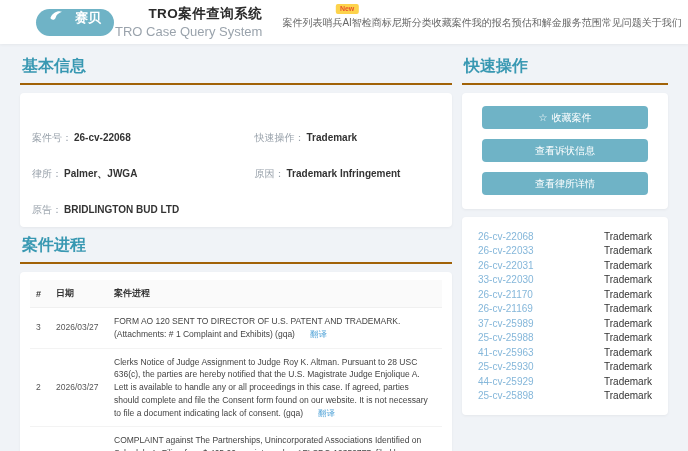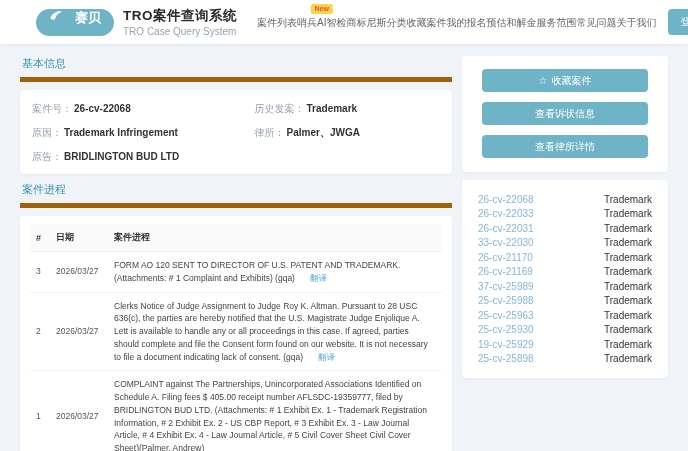--- a/index.html
+++ b/index.html
@@ -14,50 +14,50 @@
   .header {
     height: 44px; background: #fff; display: flex; align-items: center;
     padding: 0 14px 0 36px; box-shadow: 0 1px 3px rgba(0,0,0,.05);
     position: relative; z-index: 2;
   }
   .logo-chip {
     background: #6fb3c6; color: #fff; border-radius: 15px; height: 27px;
     display: flex; align-items: flex-start; gap: 12px; padding: 0 13px;
     font-weight: bold; font-size: 13px; flex: 0 0 auto; cursor: pointer;
   }
-  .title-block { margin-left: 9px; flex: 0 0 auto; }
+  .title-block { margin-left: 1px; flex: 0 0 auto; text-align: right; }
   .app-title { font-size: 13.5px; font-weight: bold; color: #2b2b2b; letter-spacing: .5px; }
-  .app-subtitle { font-size: 10px; color: #9aa3ac; margin-top: 1px; }
+  .app-subtitle { font-size: 13px; color: #9aa3ac; margin-top: 1px; }
   .nav { display: flex; flex: 1; justify-content: flex-start; margin: 0 12px 0 20px; }
   .nav-item { font-size: 10px; color: #666; cursor: pointer; position: relative; white-space: nowrap; padding-top: 2px; }
   .nav-badge {
     position: absolute; top: -10px; left: 50%; transform: translateX(-50%);
     background: #fdd34c; color: #e8542b; font-size: 7px; font-weight: bold;
     padding: 1px 4px; border-radius: 2px; line-height: 1.2;
   }
   .login-btn {
     background: #6fb3c6; color: #fff; border: none; border-radius: 4px;
     font-size: 10px; padding: 6px 12px; cursor: pointer; white-space: nowrap;
     font-family: inherit;
   }
   
   .main { display: flex; gap: 10px; padding: 4px 20px 0; }
   .left-col { width: 432px; flex: 0 0 auto; }
   .right-col { flex: 1; }
   .section-head {
-    font-size: 11px; font-weight: normal; color: #3898b2;
-    padding: 8px 2px 6px; border-bottom: 5px solid #a16207;
+    font-size: 16px; font-weight: bold; color: #3898b2;
+    padding: 8px 2px 6px; border-bottom: 2px solid #a16207;
   }
   .card {
     background: #fff; border-radius: 4px; box-shadow: 0 1px 3px rgba(0,0,0,.05);
     margin-top: 8px;
   }
   
   .basic-card { padding: 12px 12px 10px; }
-  .info-grid { display: grid; grid-template-columns: 1.2fr 1fr; row-gap: 10px; font-size: 10px; }
+  .info-grid { display: grid; grid-template-columns: 1.2fr 1fr; row-gap: 22px; font-size: 10px; margin-top: 26px; }
   .info-label { color: #99a2ab; }
   .info-value { color: #333; font-weight: 600; margin-left: 2px; }
   
   .table-card { padding: 8px 10px 10px; margin-bottom: 8px; }
   table { width: 100%; border-collapse: collapse; }
   thead th {
     background: #fafafa; text-align: left; font-size: 9px; color: #333;
     padding: 7px 6px; border-bottom: 1px solid #f0f0f0; font-weight: bold;
   }
   tbody td {
@@ -117,27 +117,27 @@
 
   <div class="left-col">
 
     <div class="section-head">基本信息</div>
     <div class="card basic-card">
       <div class="info-grid">
         <div>
           <span class="info-label">案件号：</span><span class="info-value">26-cv-22068</span>
         </div>
         <div>
-          <span class="info-label">历史发案：</span><span class="info-value">Trademark</span>
+          <span class="info-label">快速操作：</span><span class="info-value">Trademark</span>
+        </div>
+        <div>
+          <span class="info-label">律所：</span><span class="info-value">Palmer、JWGA</span>
         </div>
         <div>
           <span class="info-label">原因：</span><span class="info-value">Trademark Infringement</span>
-        </div>
-        <div>
-          <span class="info-label">律所：</span><span class="info-value">Palmer、JWGA</span>
         </div>
         <div>
           <span class="info-label">原告：</span><span class="info-value">BRIDLINGTON BUD LTD</span>
         </div>
       </div>
     </div>
 
     <div class="section-head">案件进程</div>
     <div class="card table-card">
       <table>
@@ -164,20 +164,21 @@
             <td class="col-date">2026/03/27</td>
             <td><span>COMPLAINT against The Partnerships, Unincorporated Associations Identified on Schedule A. Filing fees $ 405.00 receipt number AFLSDC-19359777, filed by BRIDLINGTON BUD LTD. (Attachments: # 1 Exhibit Ex. 1 - Trademark Registration Information, # 2 Exhibit Ex. 2 - US CBP Report, # 3 Exhibit Ex. 3 - Law Journal Article, # 4 Exhibit Ex. 4 - Law Journal Article, # 5 Civil Cover Sheet Civil Cover Sheet)(Palmer, Andrew)</span></td>
           </tr>
         </tbody>
       </table>
     </div>
   </div>
 
   <div class="right-col">
 
+    <div class="section-head">快速操作</div>
     <div class="card actions-card">
       <button class="action-btn">
         <span class="btn-icon">☆</span>
         <span>收藏案件</span>
       </button>
       <button class="action-btn">查看诉状信息</button>
       <button class="action-btn">查看律所详情</button>
     </div>
 
     <div class="card history-card">
@@ -207,29 +208,29 @@
         </div>
       <div class="history-row">
           <span class="case-link">37-cv-25989</span>
           <span class="case-type">Trademark</span>
         </div>
       <div class="history-row">
           <span class="case-link">25-cv-25988</span>
           <span class="case-type">Trademark</span>
         </div>
       <div class="history-row">
-          <span class="case-link">25-cv-25963</span>
+          <span class="case-link">41-cv-25963</span>
           <span class="case-type">Trademark</span>
         </div>
       <div class="history-row">
           <span class="case-link">25-cv-25930</span>
           <span class="case-type">Trademark</span>
         </div>
       <div class="history-row">
-          <span class="case-link">19-cv-25929</span>
+          <span class="case-link">44-cv-25929</span>
           <span class="case-type">Trademark</span>
         </div>
       <div class="history-row">
           <span class="case-link">25-cv-25898</span>
           <span class="case-type">Trademark</span>
         </div>
 
     </div>
   </div>
 </div>

